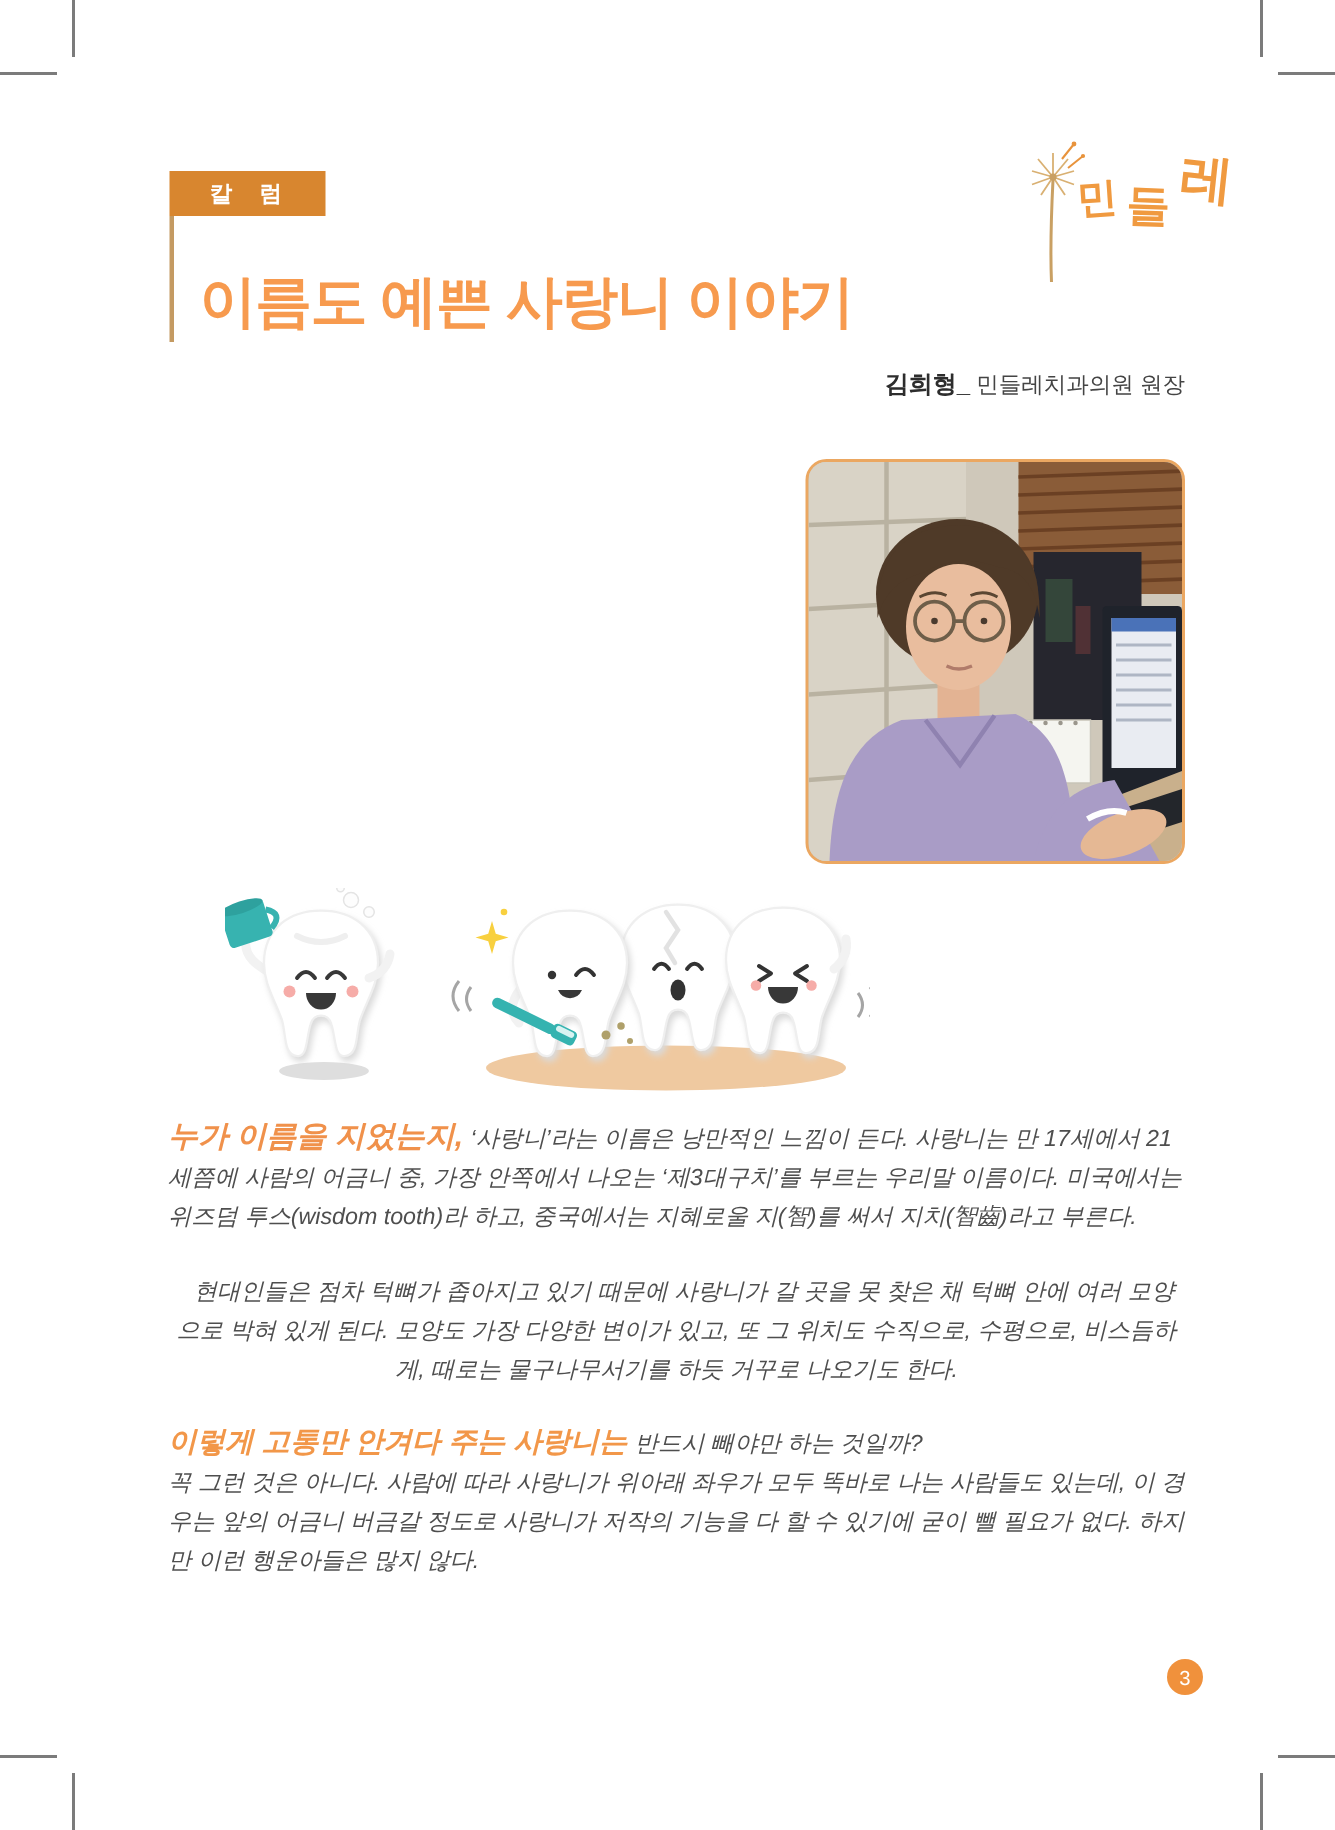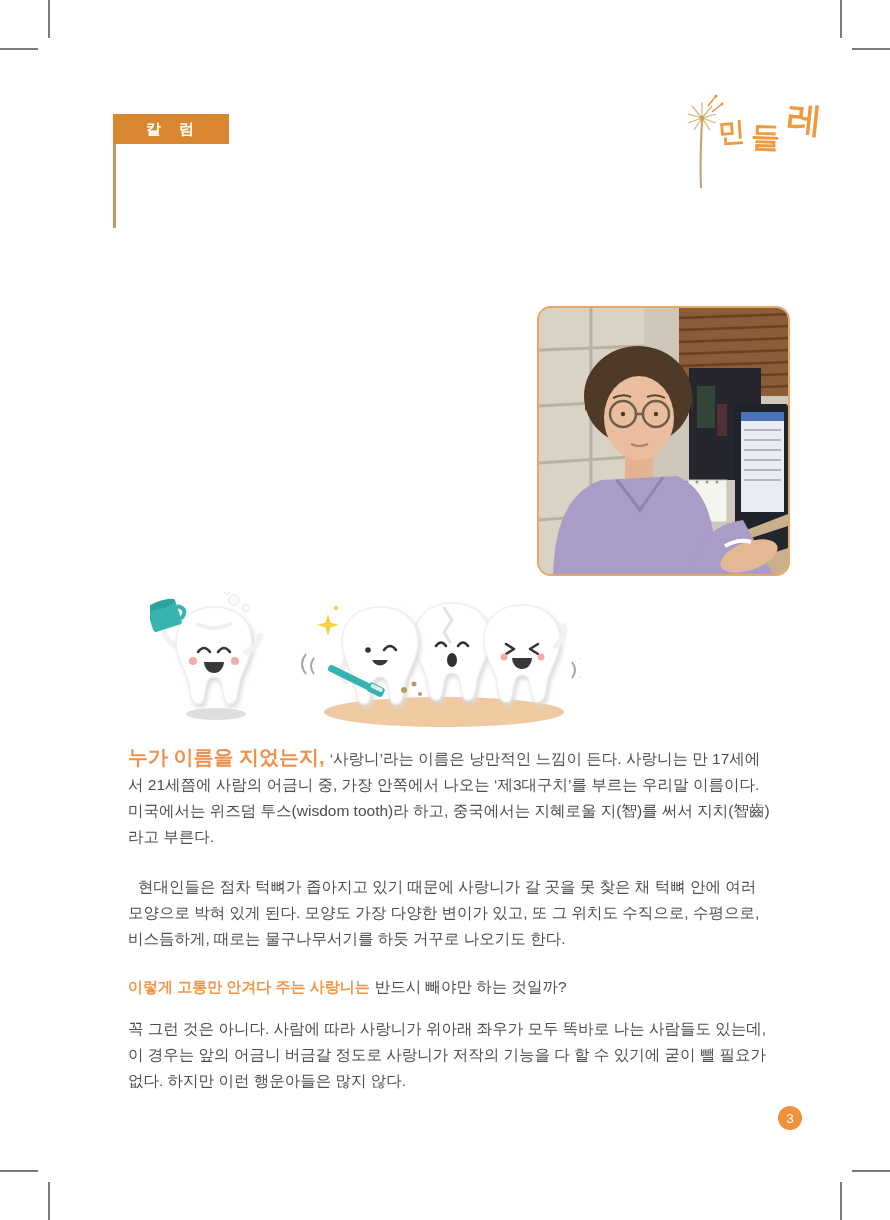--- a/index.html
+++ b/index.html
@@ -3,21 +3,21 @@
 <meta charset="utf-8">
 <style>
   html,body { margin:0; padding:0; background:#ffffff; }
   .page { position:relative; width:890px; height:1220px; background:#ffffff; overflow:hidden;
           font-family:"Liberation Sans", sans-serif; }
 
   
   .mark { position:absolute; background:#7b7b7b; }
 
   
-  .badge { position:absolute; left:113px; top:114px; width:116px; height:30px; background:#D8862F;
+  .badge { position:absolute; left:113px; top:114px; width:104px; height:30px; background:#D8862F;
            color:#ffffff; font-size:15px; font-weight:bold; letter-spacing:7px;
            display:flex; align-items:center; justify-content:center; padding-left:5px; box-sizing:border-box; }
   .badge-stem { position:absolute; left:113px; top:144px; width:3px; height:84px; background:#C49A62; }
   .page-title { position:absolute; left:133px; top:176px; font-size:38px; font-weight:800;
                 color:#F79A4E; letter-spacing:-1px; }
 
   .logo { position:absolute; left:680px; top:90px; width:140px; height:100px; }
   .logo-chars { position:absolute; left:38px; top:10px; white-space:nowrap; }
   .logo-chars span { display:inline-block; font-weight:800; color:#F09A40; }
   .lc1 { font-size:27px; transform:translateY(6px) rotate(-4deg); }
@@ -27,27 +27,27 @@
   .byline { position:absolute; left:112px; top:246px; width:678px; text-align:right; font-size:15px; color:#444; }
   .byline .name { font-weight:bold; font-size:16px; color:#2d2d2d; }
 
   
   .article { position:absolute; left:112px; top:294px; width:678px; color:#4e4e4e;
              font-size:15.5px; line-height:26px; }
   .photo { float:right; width:249px; height:266px; margin:12px 0 16px 16px;
            border:2px solid #EBA761; border-radius:14px; overflow:hidden; background:#CFC8BA; }
   .illustration { margin-left:38px; width:430px; height:138px; }
 
-  p { margin:16px; }
+  p { margin:0;font-style:italic; }
   .mt18 { margin-top:18px; }
-  .mt24 { margin-top:24px; }
+  .mt24 { margin-top:24px;text-align:center; }
   .ti10 { text-indent:10px; }
   .ti14 { text-indent:14px; }
   .lead1 { font-size:20px; font-weight:bold; color:#F0914B; margin-right:5px; }
-  .lead2 { font-size:15px; font-weight:bold; color:#F29749; margin-right:5px; }
+  .lead2 { font-size:19px; font-weight:bold; color:#F29749; margin-right:5px; }
   .section-head { margin-top:22px; }
 
   .page-num { position:absolute; left:778px; top:1106px; width:24px; height:24px; border-radius:50%;
               background:#F0913C; color:#fff; font-size:13.5px; display:flex; align-items:center;
               justify-content:center; }
 </style>
 </head>
 <body>
 
 <div class="page">
@@ -56,20 +56,21 @@
   <div class="mark" style="left:0;top:48px;width:38px;height:2px;"></div>
   <div class="mark" style="left:840px;top:0;width:2px;height:38px;"></div>
   <div class="mark" style="left:852px;top:48px;width:38px;height:2px;"></div>
   <div class="mark" style="left:0;top:1170px;width:38px;height:2px;"></div>
   <div class="mark" style="left:48px;top:1182px;width:2px;height:38px;"></div>
   <div class="mark" style="left:852px;top:1170px;width:38px;height:2px;"></div>
   <div class="mark" style="left:840px;top:1182px;width:2px;height:38px;"></div>
 
   <div class="badge">칼 럼</div>
   <div class="badge-stem"></div>
+  <div class="page-title">이름도 예쁜 사랑니 이야기</div>
 
   <div class="logo">
     <svg width="44" height="100" viewBox="0 0 44 100">
       <g stroke="#D9B072" stroke-width="1.2">
         <line x1="22" y1="28" x2="22" y2="12"></line>
           <line x1="22" y1="28" x2="32" y2="16"></line>
         <line x1="22" y1="28" x2="36" y2="24"></line>
           <line x1="22" y1="28" x2="36" y2="33"></line>
         <line x1="22" y1="28" x2="12" y2="16"></line>
           <line x1="22" y1="28" x2="8" y2="24"></line>
@@ -86,20 +87,23 @@
       <circle cx="22" cy="28" r="2.4" fill="#C9A063"></circle>
       <path d="M22,30 C21,50 20,75 21,98" stroke="#C9A063" stroke-width="2" fill="none"></path>
     </svg>
     <div class="logo-chars">
       <span class="lc1">민</span>
       <span class="lc2">들</span>
       <span class="lc3">레</span>
     </div>
   </div>
 
+  <div class="byline">
+    <span class="name">김희형_</span><span> 민들레치과의원 원장</span>
+  </div>
 
   <div class="article">
 
     
     <div class="photo">
       <svg width="249" height="266" viewBox="0 0 249 266">
         <rect x="0" y="0" width="249" height="266" fill="#CFC8BA"></rect>
 
         <rect x="0" y="0" width="105" height="266" fill="#D9D3C6"></rect>
         <g stroke="#B9B2A1" stroke-width="3">

